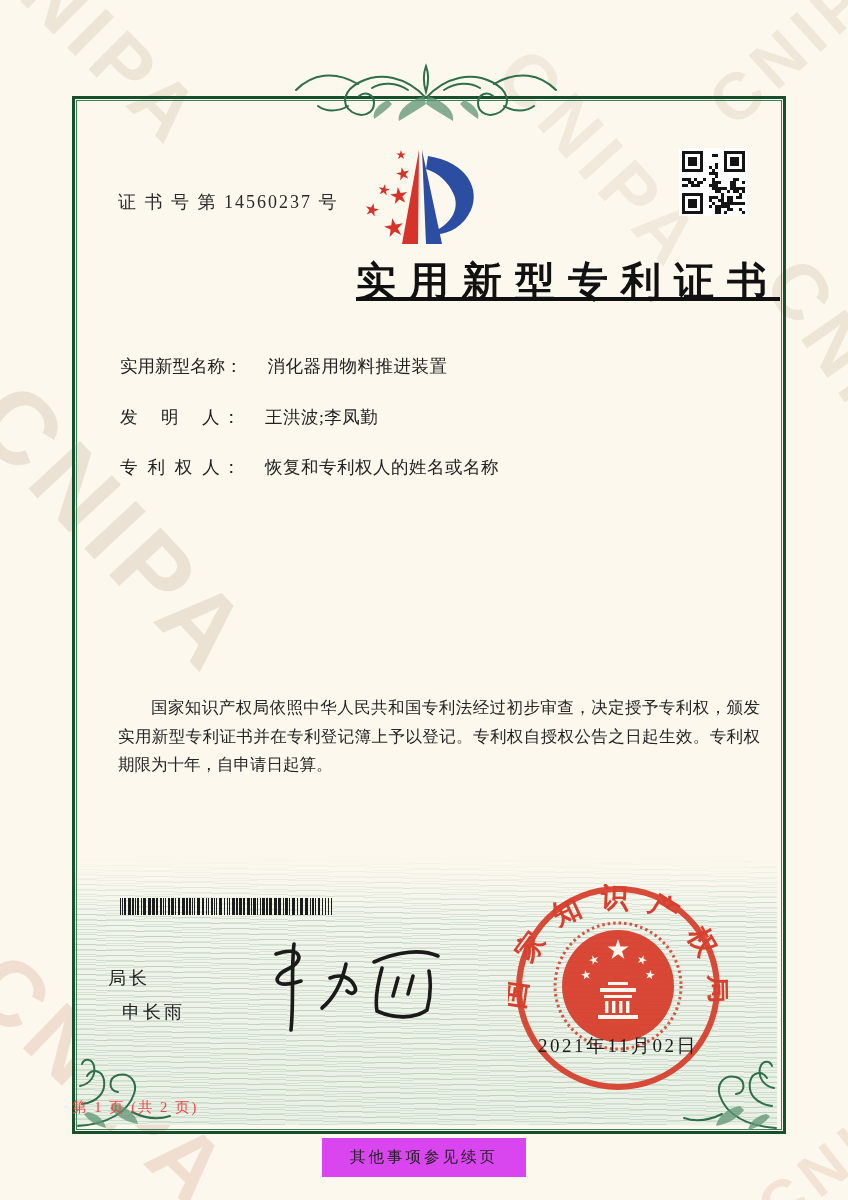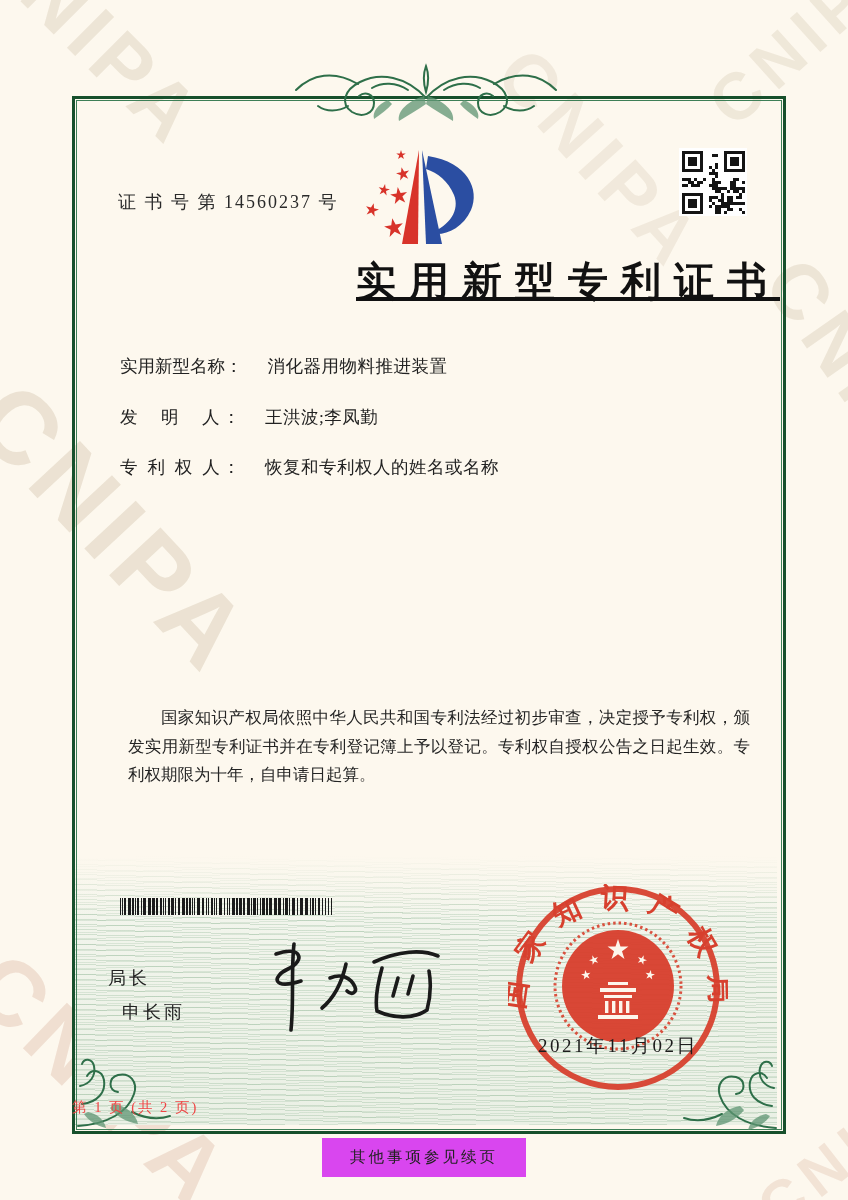--- a/index.html
+++ b/index.html
@@ -46,21 +46,21 @@
       font-size:40px;font-weight:bold;letter-spacing:13px;color:#111;text-decoration:underline;}
 
   .fields{position:absolute;left:120px;top:354px;width:648px;}
   .frow{position:relative;height:50.5px;font-size:17.5px;color:#222;}
   .flabel{display:inline-block;min-width:120px;text-align:justify;text-align-last:justify;}
   .fvalue{margin-left:25px;letter-spacing:.5px;}
   .pair2{position:absolute;left:340px;top:0;}
 
   .paras{position:absolute;left:118px;top:694px;width:642px;font-size:16.5px;line-height:1.74;
          text-align:justify;color:#242424;}
-  .paras p{margin:10px;text-indent:2em;}
+  .paras p{margin:0;text-indent:2em;}
 
   .barcode{position:absolute;left:120px;top:898px;width:218px;height:17px;}
   .sig-role{position:absolute;left:108px;top:966px;font-size:18px;letter-spacing:3px;
             font-family:"Liberation Sans", sans-serif;color:#222;}
   .sig-name{position:absolute;left:122px;top:1000px;font-size:18px;letter-spacing:3px;
             font-family:"Liberation Sans", sans-serif;color:#222;}
   .signature{position:absolute;left:246px;top:938px;width:210px;height:98px;}
 
   .seal{position:absolute;left:508px;top:884px;width:220px;height:216px;}
 

